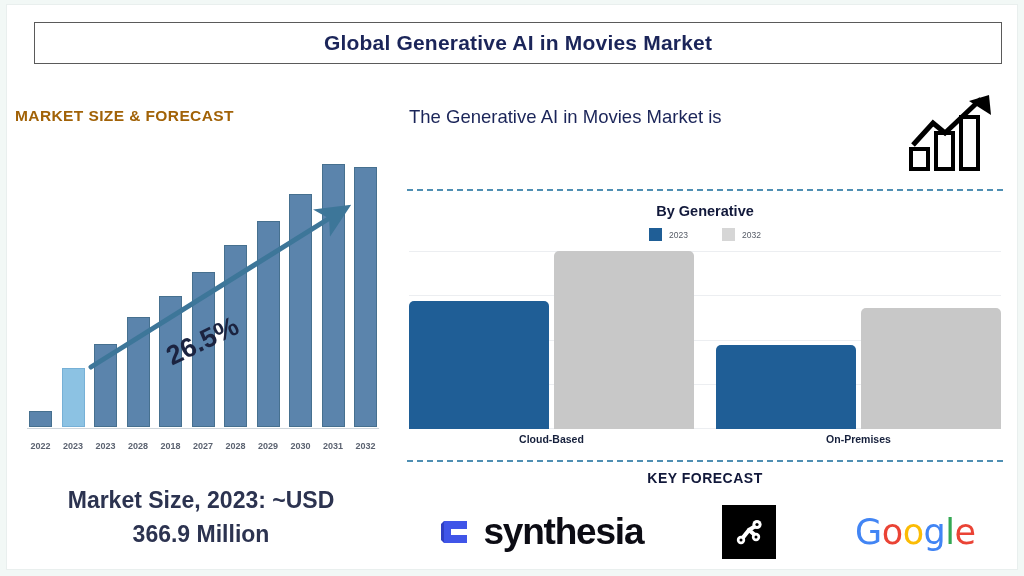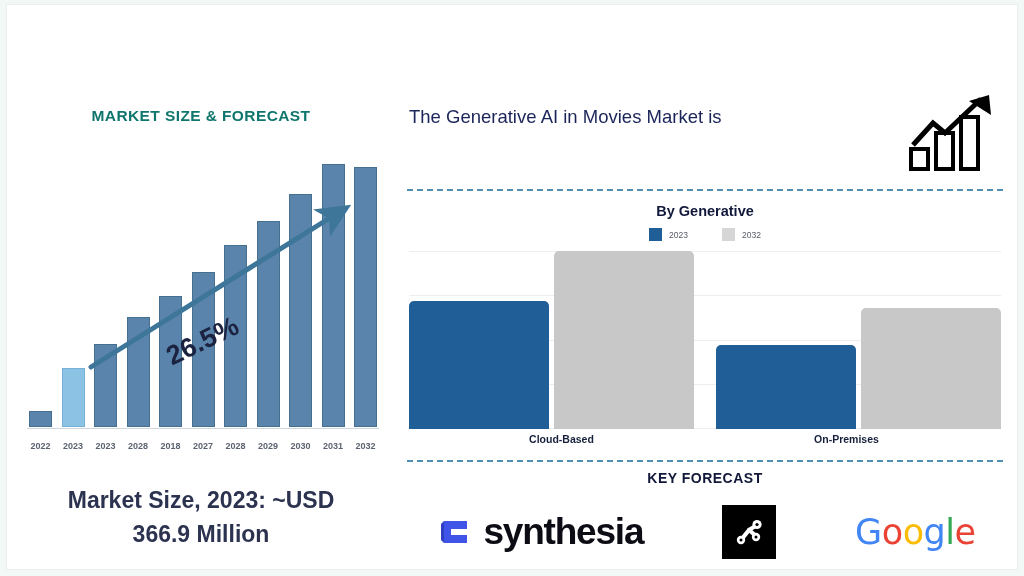--- a/index.html
+++ b/index.html
@@ -54,24 +54,23 @@
     left: 8px;
     top: 80px;
     width: 372px;
     height: 485px;
   }
   .left-heading {
     position: absolute;
     left: 0;
     top: 22px;
     width: 372px;
-    text-align: center;
     font-size: 15.5px;
     font-weight: bold;
-    color: #0f766e;
+    color: #a16207;
     letter-spacing: 0.4px;
   }
   .forecast-chart {
     position: absolute;
     left: 8px;
     top: 60px;
     width: 356px;
     height: 320px;
   }
   .bars-row {
@@ -258,24 +257,25 @@
     justify-content: space-between;
   }
   .dbar {
     width: 140px;
     border-radius: 5px 5px 0 0;
   }
   .dbar.c2023 { background: #1f5e96; }
   .dbar.c2032 { background: #c8c8c8; }
   .deploy-labels {
     position: absolute;
-    left: 24px;
+    left: 14px;
     top: 348px;
     width: 592px;
     display: flex;
+    justify-content: space-between;
   }
   .deploy-cat {
     width: 285px;
     text-align: center;
     font-size: 10.5px;
     font-weight: bold;
     color: #16203c;
   }
 
   .key-players-title {
@@ -333,20 +333,23 @@
   .g-r { color: #EA4335; }
   .g-y { color: #FBBC05; }
   .g-g { color: #34A853; }
 </style>
 </head>
 <body>
 
 <div class="canvas">
   <div class="inner-frame">
 
+    <div class="title-box">
+      <div class="title-text">Global Generative AI in Movies Market</div>
+    </div>
 
     <div class="left-panel">
       <div class="left-heading">MARKET SIZE &amp; FORECAST</div>
 
       <div class="forecast-chart">
         <div class="bars-row">
             <div class="bar-col">
               <div class="bar" style="height: 6%;"></div>
             </div>
             <div class="bar-col">

